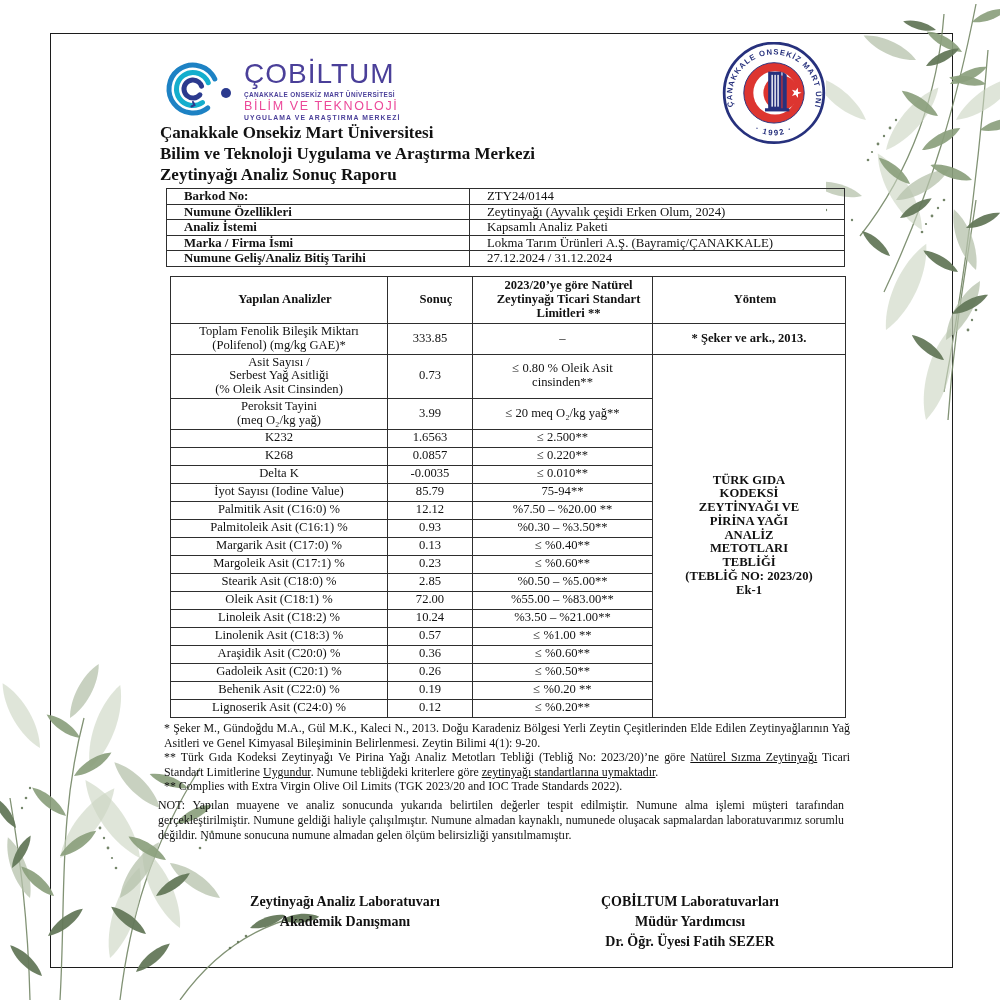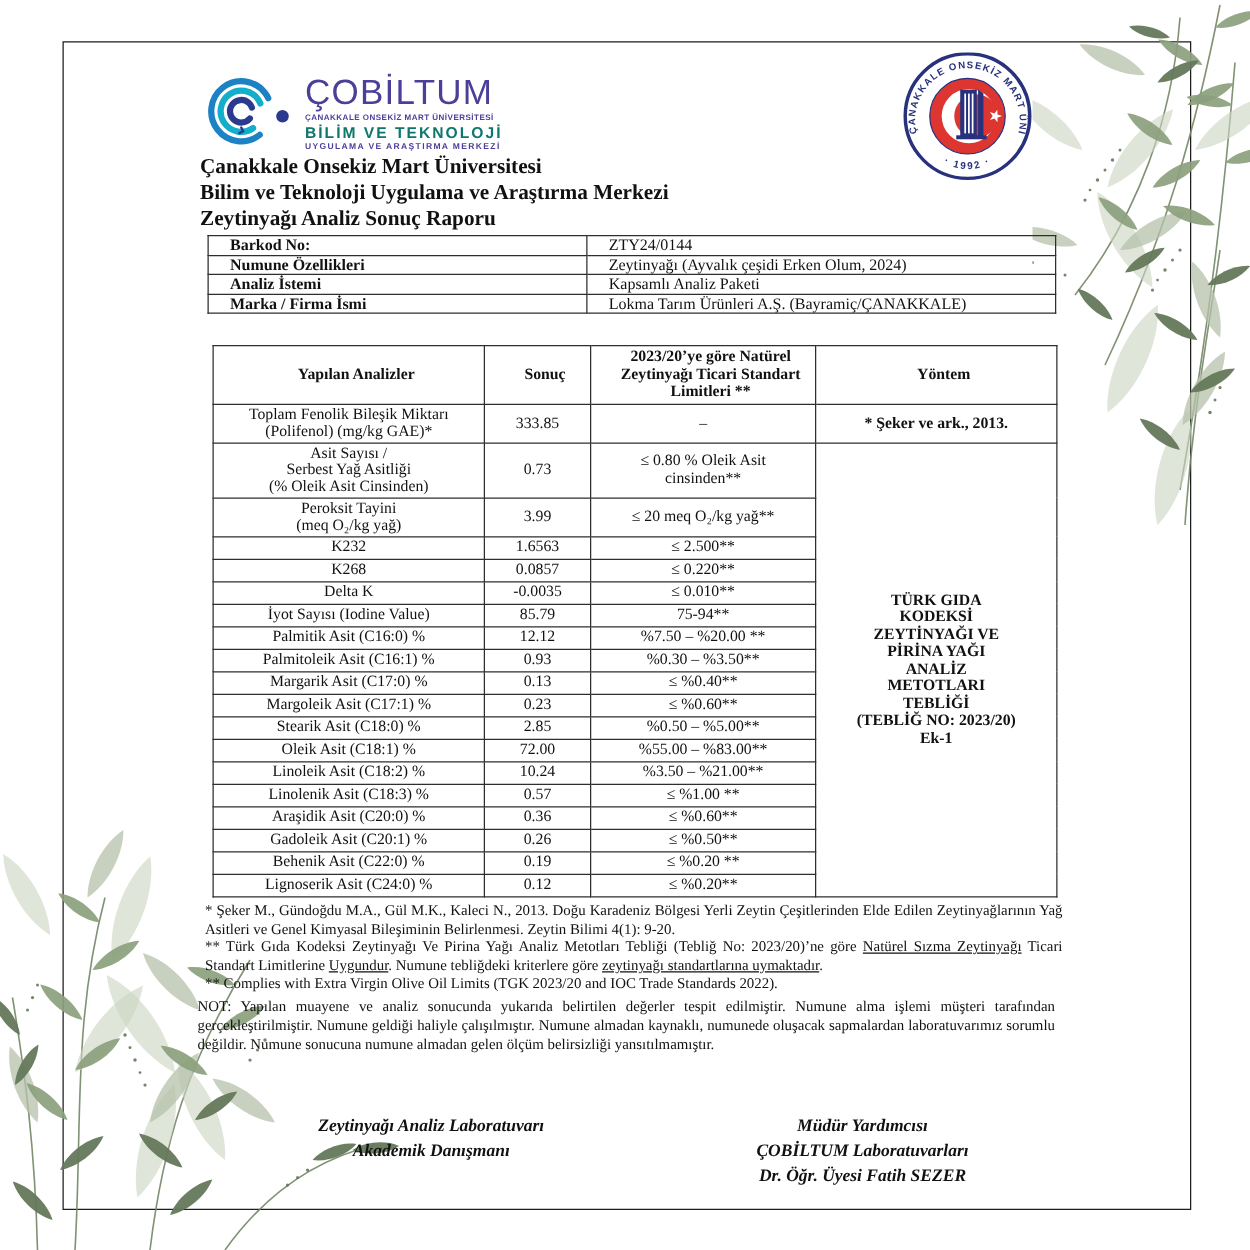--- a/index.html
+++ b/index.html
@@ -10,21 +10,21 @@
   svg.deco{position:absolute;z-index:2;pointer-events:none;}
   .leaves-tr{left:826px;top:0;}
   .leaves-bl{left:0;top:598px;}
   .content{position:absolute;left:0;top:0;width:1000px;height:1000px;z-index:3;}
 
   
   .logo{position:absolute;left:163px;top:57px;display:flex;align-items:flex-end;gap:9px;}
   .logo-text{display:flex;flex-direction:column;line-height:1.05;font-family:"Liberation Sans","DejaVu Sans",sans-serif;}
   .logo-title{font-size:28px;font-weight:500;color:#4a3f99;letter-spacing:1px;}
   .logo-sub1{font-size:6.4px;font-weight:bold;color:#4a3f99;letter-spacing:.4px;margin-top:4px;}
-  .logo-sub2{font-size:12.5px;font-weight:bold;color:#0f766e;letter-spacing:1.6px;margin-top:1px;}
+  .logo-sub2{font-size:12.5px;font-weight:normal;color:#ec4899;letter-spacing:1.6px;margin-top:1px;}
   .logo-sub3{font-size:6.8px;font-weight:bold;color:#4a3f99;letter-spacing:1.1px;margin-top:1px;}
 
   .seal{position:absolute;left:721px;top:42px;}
 
   
   .titles{position:absolute;left:160px;top:122px;width:690px;text-align:left;
           font-weight:bold;font-size:17px;line-height:21px;}
 
   
   table{border-collapse:collapse;}
@@ -46,21 +46,21 @@
   
   .footnotes{position:absolute;left:164px;top:721px;width:686px;font-size:11.9px;
              line-height:14.6px;text-align:justify;}
   .footnotes p{margin:0;}
   .footnotes span.u{text-decoration:underline;}
   .note{position:absolute;left:158px;top:798px;width:686px;font-size:11.9px;
         line-height:14.8px;text-align:justify;margin:0;}
 
   
   .sig{position:absolute;top:892px;text-align:center;font-weight:bold;
-       font-size:14px;line-height:20px;font-style:italic;}
+       font-size:14px;line-height:20px;}
   .sig-left{left:165px;width:360px;}
   .sig-right{left:520px;width:340px;}
 </style>
 </head>
 <body>
 
 <div class="canvas">
 
   <div class="frame"></div>
 
@@ -261,20 +261,24 @@
             <td class="lbl">Numune Özellikleri</td>
             <td>Zeytinyağı (Ayvalık çeşidi Erken Olum, 2024)</td>
           </tr>
           <tr>
             <td class="lbl">Analiz İstemi</td>
             <td>Kapsamlı Analiz Paketi</td>
           </tr>
           <tr>
             <td class="lbl">Marka / Firma İsmi</td>
             <td>Lokma Tarım Ürünleri A.Ş. (Bayramiç/ÇANAKKALE)</td>
+          </tr>
+          <tr>
+            <td class="lbl">Numune Geliş/Analiz Bitiş Tarihi</td>
+            <td>27.12.2024 / 31.12.2024</td>
           </tr>
         </tbody>
     </table>
 
     <table class="atable">
       <colgroup>
           <col class="c1">
           <col class="c2">
           <col class="c3">
           <col class="c4">
@@ -489,19 +493,19 @@
       <p>** Complies with Extra Virgin Olive Oil Limits (TGK 2023/20 and IOC Trade Standards 2022).</p>
     </div>
 
     <p class="note">NOT: Yapılan muayene ve analiz sonucunda yukarıda belirtilen değerler tespit edilmiştir. Numune alma işlemi müşteri tarafından gerçekleştirilmiştir. Numune geldiği haliyle çalışılmıştır. Numune almadan kaynaklı, numunede oluşacak sapmalardan laboratuvarımız sorumlu değildir. Numune sonucuna numune almadan gelen ölçüm belirsizliği yansıtılmamıştır.</p>
 
     <div class="sig sig-left">
       <div>Zeytinyağı Analiz Laboratuvarı</div>
       <div>Akademik Danışmanı</div>
     </div>
     <div class="sig sig-right">
+      <div>ÇOBİLTUM Laboratuvarları</div>
       <div>Müdür Yardımcısı</div>
-      <div>ÇOBİLTUM Laboratuvarları</div>
       <div>Dr. Öğr. Üyesi Fatih SEZER</div>
     </div>
 
   </div>
 </div>
 
 </body></html>

